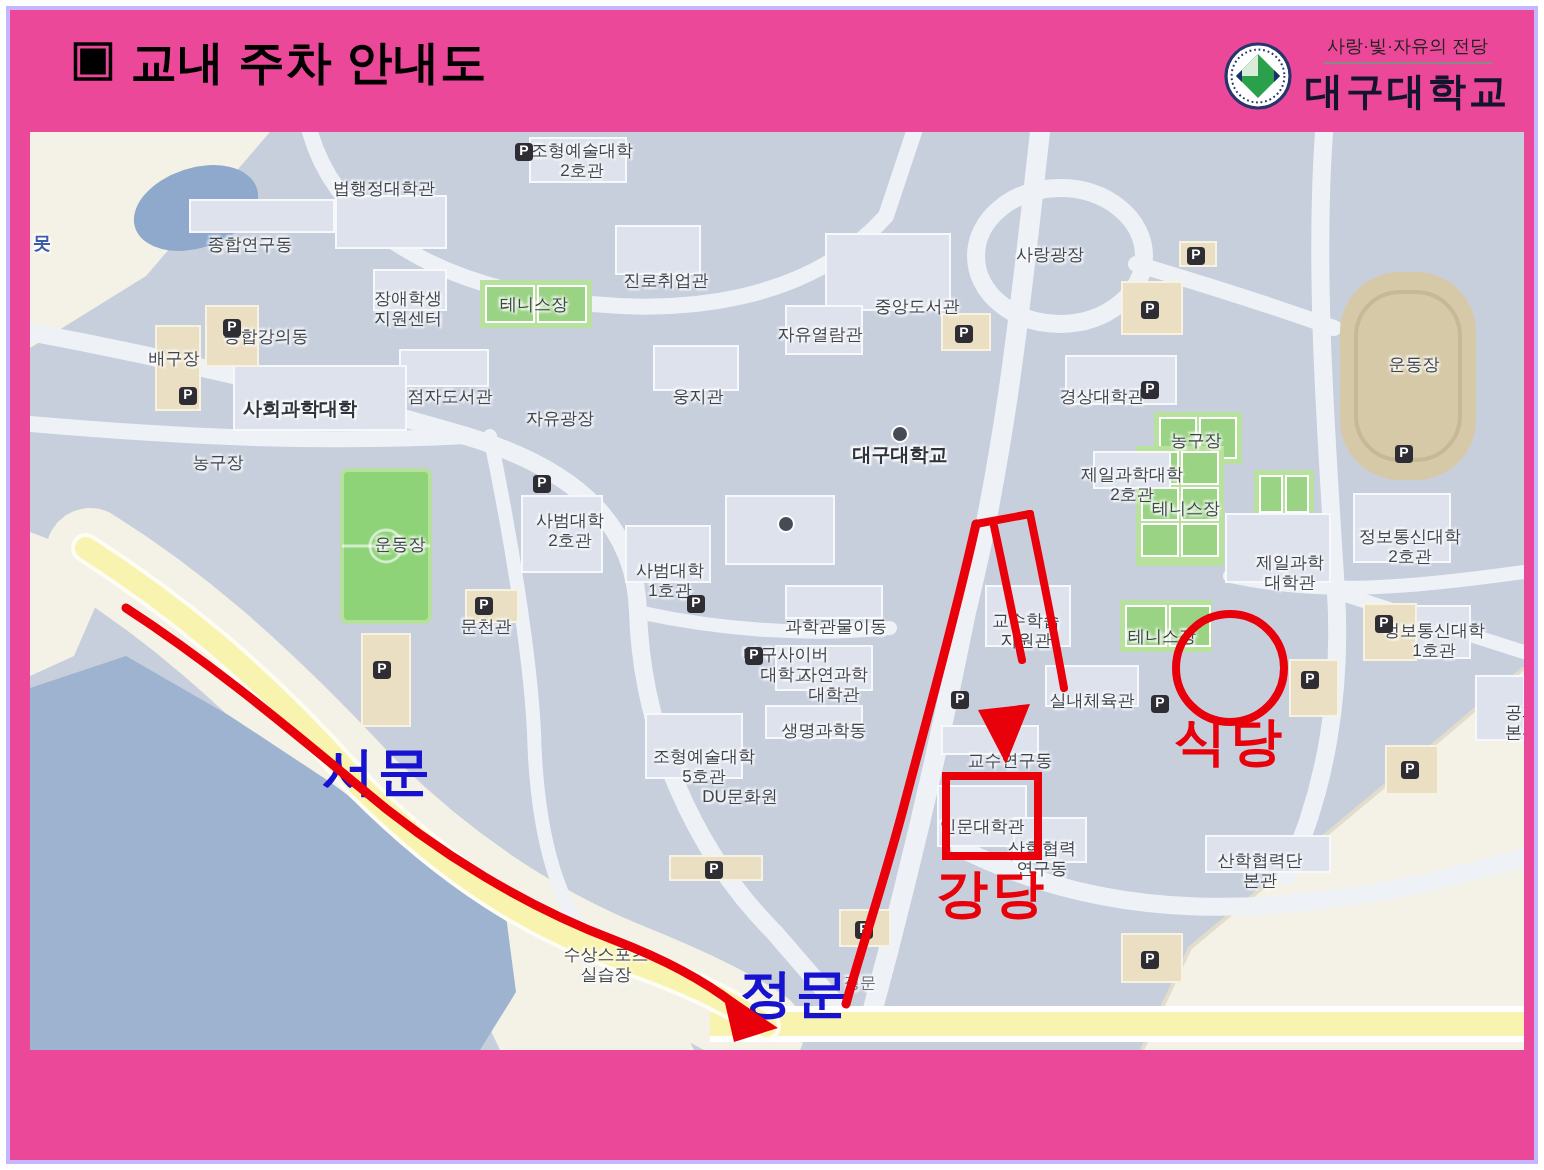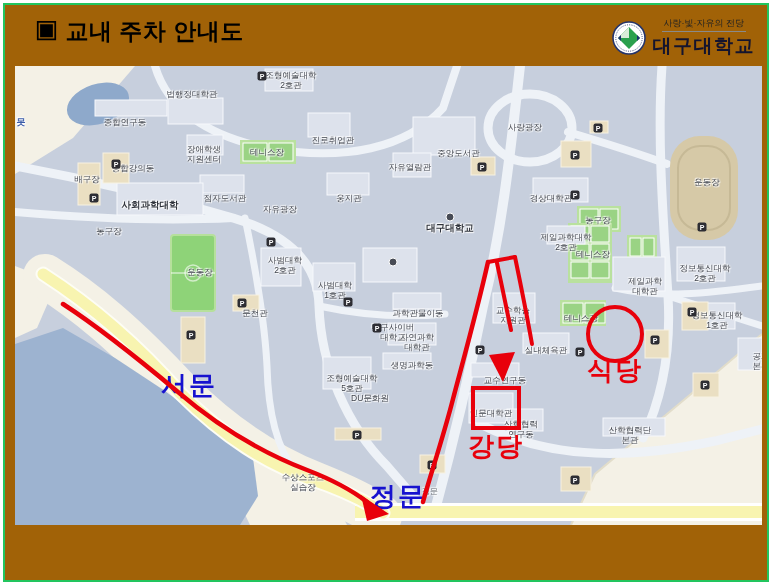--- a/index.html
+++ b/index.html
@@ -1,17 +1,17 @@
 <!DOCTYPE html>
 <html><head>
 <meta charset="utf-8">
 <style>
   html,body{margin:0;padding:0;background:#fff;width:772px;height:585px;position:relative;
     font-family:"Liberation Sans",sans-serif;}
-  .slide{position:absolute;left:3px;top:3px;width:762px;height:575px;border:2px solid #22c55e;background:#a16207;}
+  .slide{position:absolute;left:3px;top:3px;width:762px;height:575px;border:2px solid #c4b5fd;background:#ec4899;}
   .title{position:absolute;left:30px;top:11px;margin:0;font-size:23px;font-weight:bold;color:#000;letter-spacing:.5px;}
   .logo{position:absolute;right:12px;top:12px;display:flex;align-items:center;gap:6px;}
   .logo-text{display:flex;flex-direction:column;align-items:center;}
   .tagline{font-size:9px;color:#222;border-bottom:1px solid #8a8a8a;padding:0 2px 1px 2px;white-space:nowrap;}
   .uniname{font-size:19px;font-weight:bold;color:#14142e;letter-spacing:1.5px;margin-top:1px;white-space:nowrap;}
   .map{position:absolute;left:10px;top:61px;width:747px;height:459px;overflow:hidden;background:#c7cfdd;}
   .map svg{position:absolute;left:0;top:0;}
   #labels,#parkings{position:absolute;left:0;top:0;width:100%;height:100%;pointer-events:none;}
   .mlabel{position:absolute;transform:translate(-50%,-50%);white-space:pre;text-align:center;
     font-size:8.5px;line-height:1.2;color:#3f434c;
@@ -212,21 +212,21 @@
 1호관</div>
         <div class="mlabel" style="left: 403px; top: 247px;">과학관물이동</div>
         <div class="mlabel" style="left: 402px; top: 276px;">자연과학
 대학관</div>
         <div class="mlabel" style="left: 397px; top: 299px;">생명과학동</div>
         <div class="mlabel" style="left: 337px; top: 317px;">조형예술대학
 5호관</div>
         <div class="mlabel" style="left: 355px; top: 332px;">DU문화원</div>
         <div class="mlabel" style="left: 270px; top: 199px;">사범대학
 2호관</div>
-        <div class="mlabel" style="left: 240px; top: 247px; text-align: right;">문천관</div>
+        <div class="mlabel" style="left: 228px; top: 247px; text-align: right;">문천관</div>
         <div class="mlabel" style="left: 185px; top: 206px;">운동장</div>
         <div class="mlabel" style="left: 263px; top: 416px; margin-left: 25px;">수상스포츠
 실습장</div>
         <div class="mlabel tiny" style="left: 415px; top: 426px;">정문</div>
         <div class="mlabel pond" style="left: 6px; top: 56px;">못</div>
         <div class="mlabel gate" style="left: 174px; top: 320px;">서문</div>
         <div class="mlabel gate" style="left: 383px; top: 431px;">정문</div>
         <div class="mlabel spot" style="left: 481px; top: 381px;">강당</div>
         <div class="mlabel spot" style="left: 600px; top: 305px;">식당</div>
       </div>

